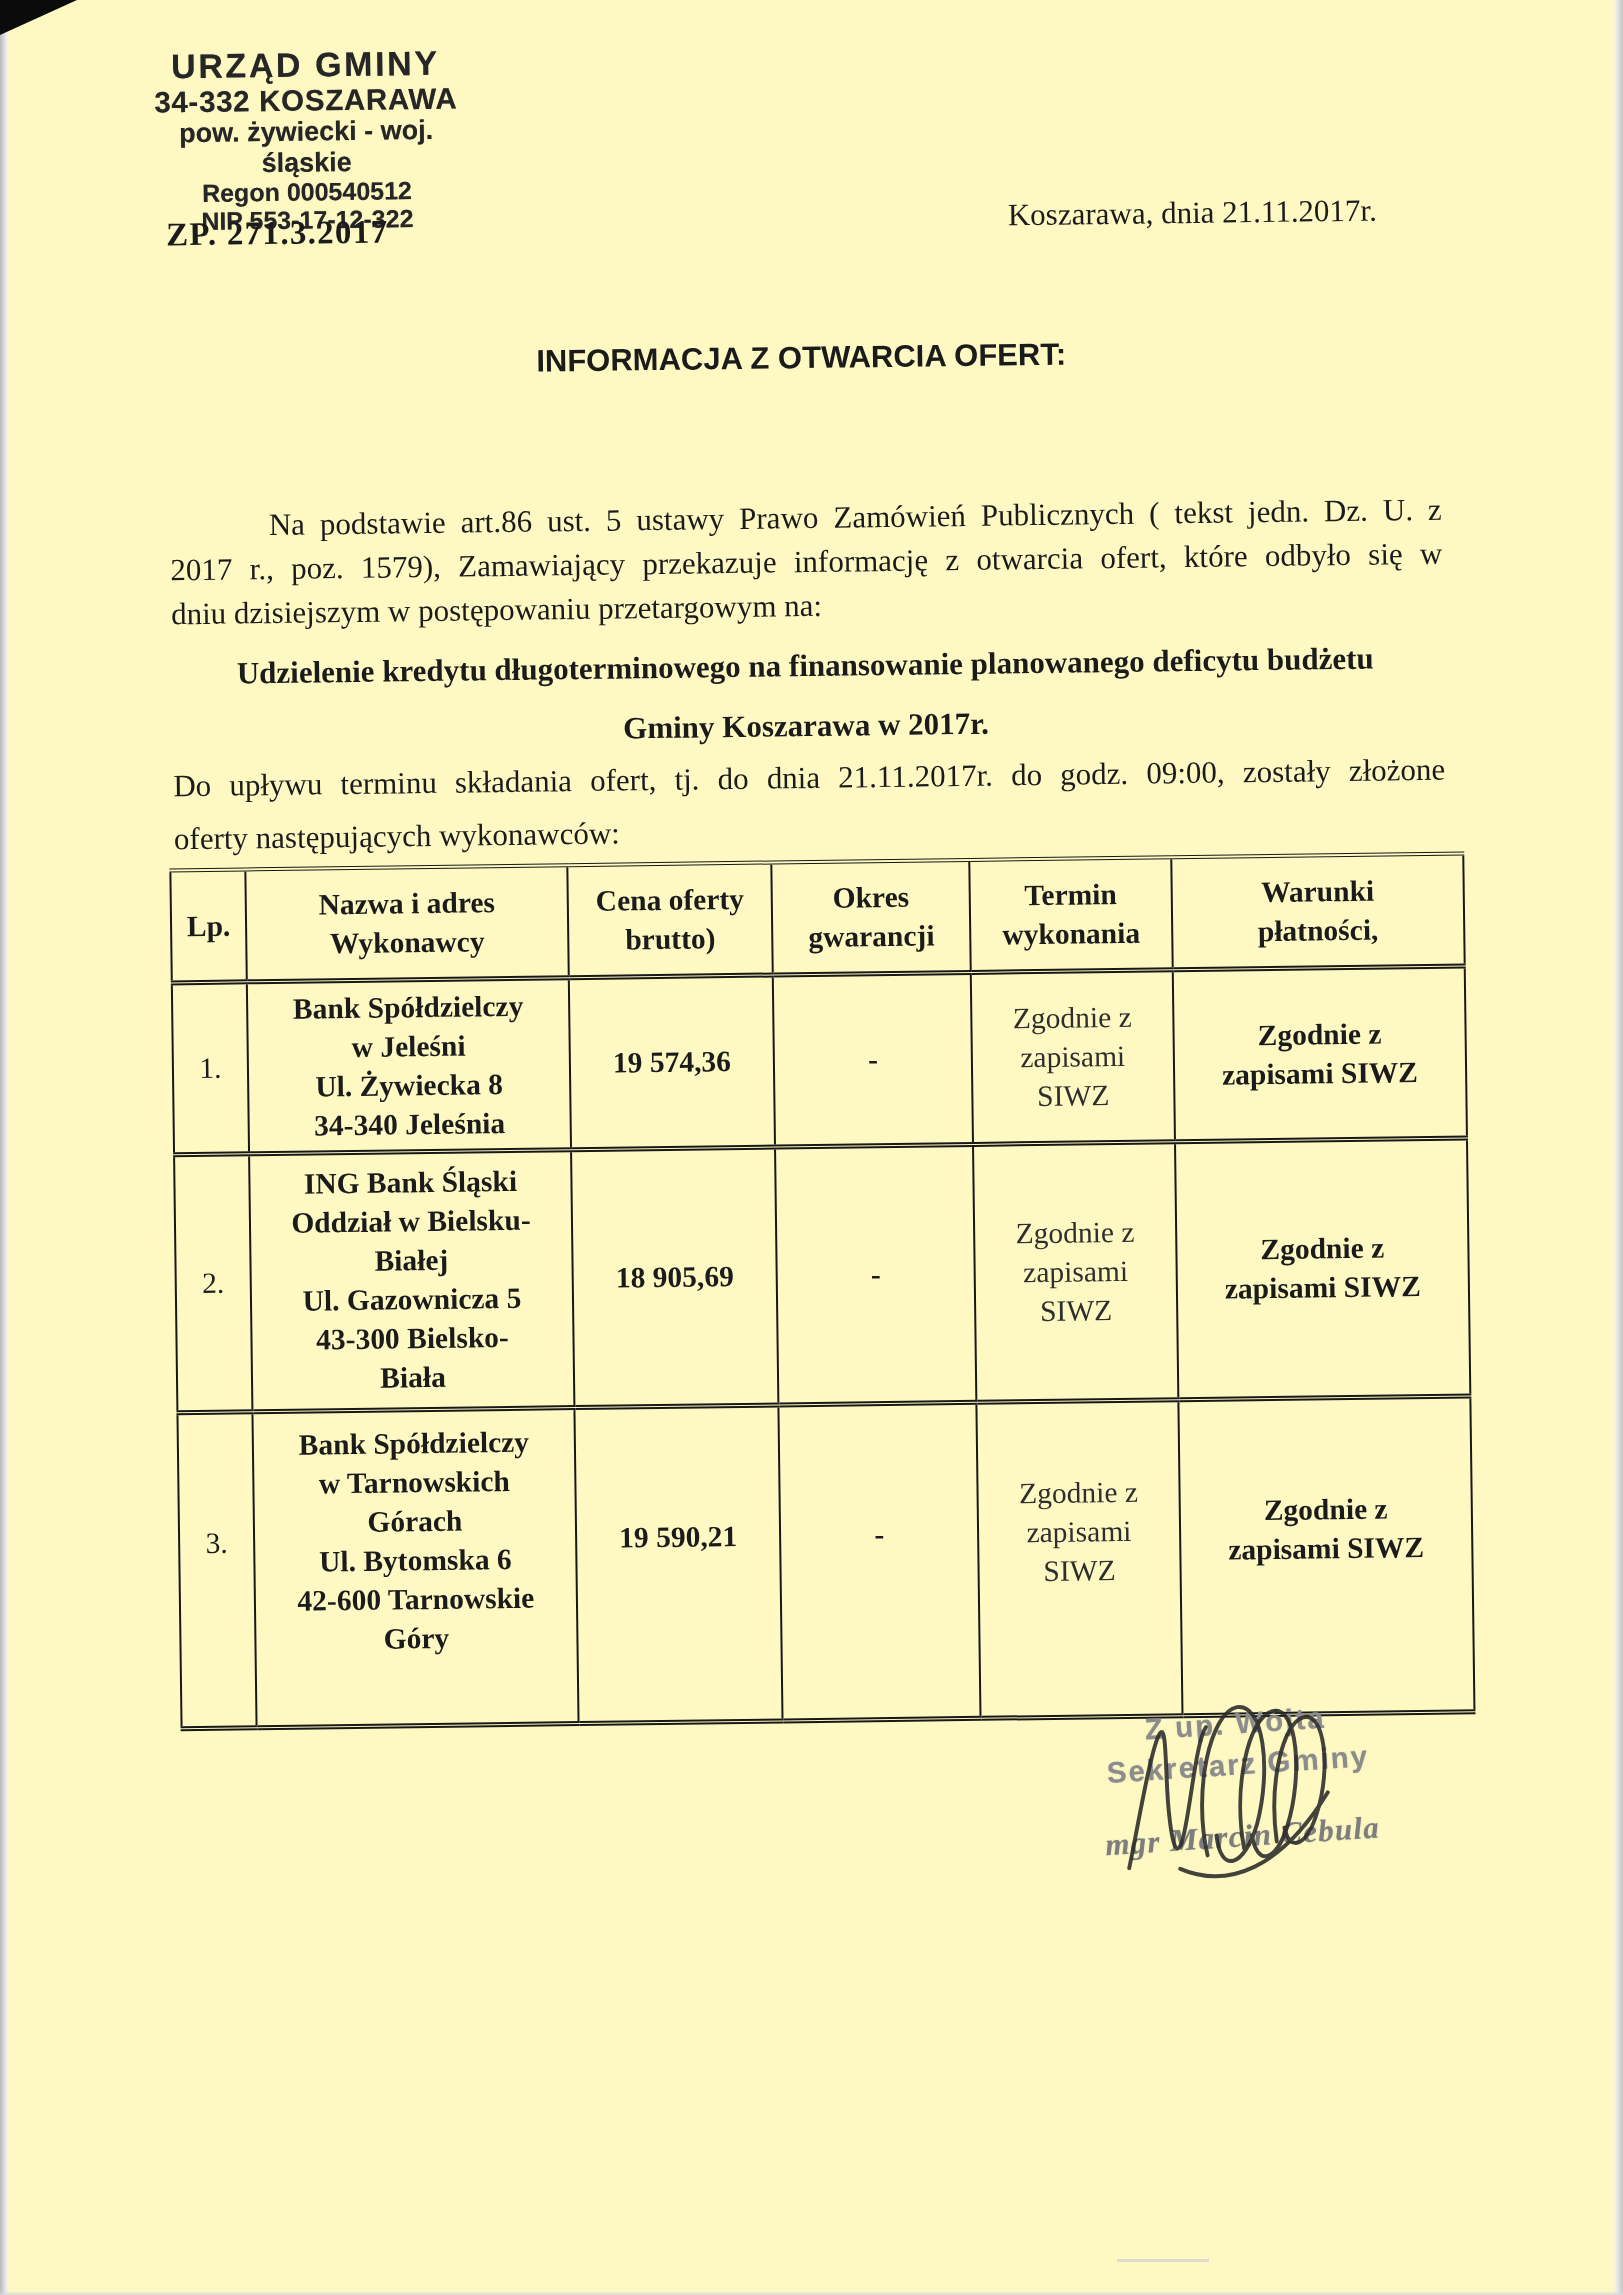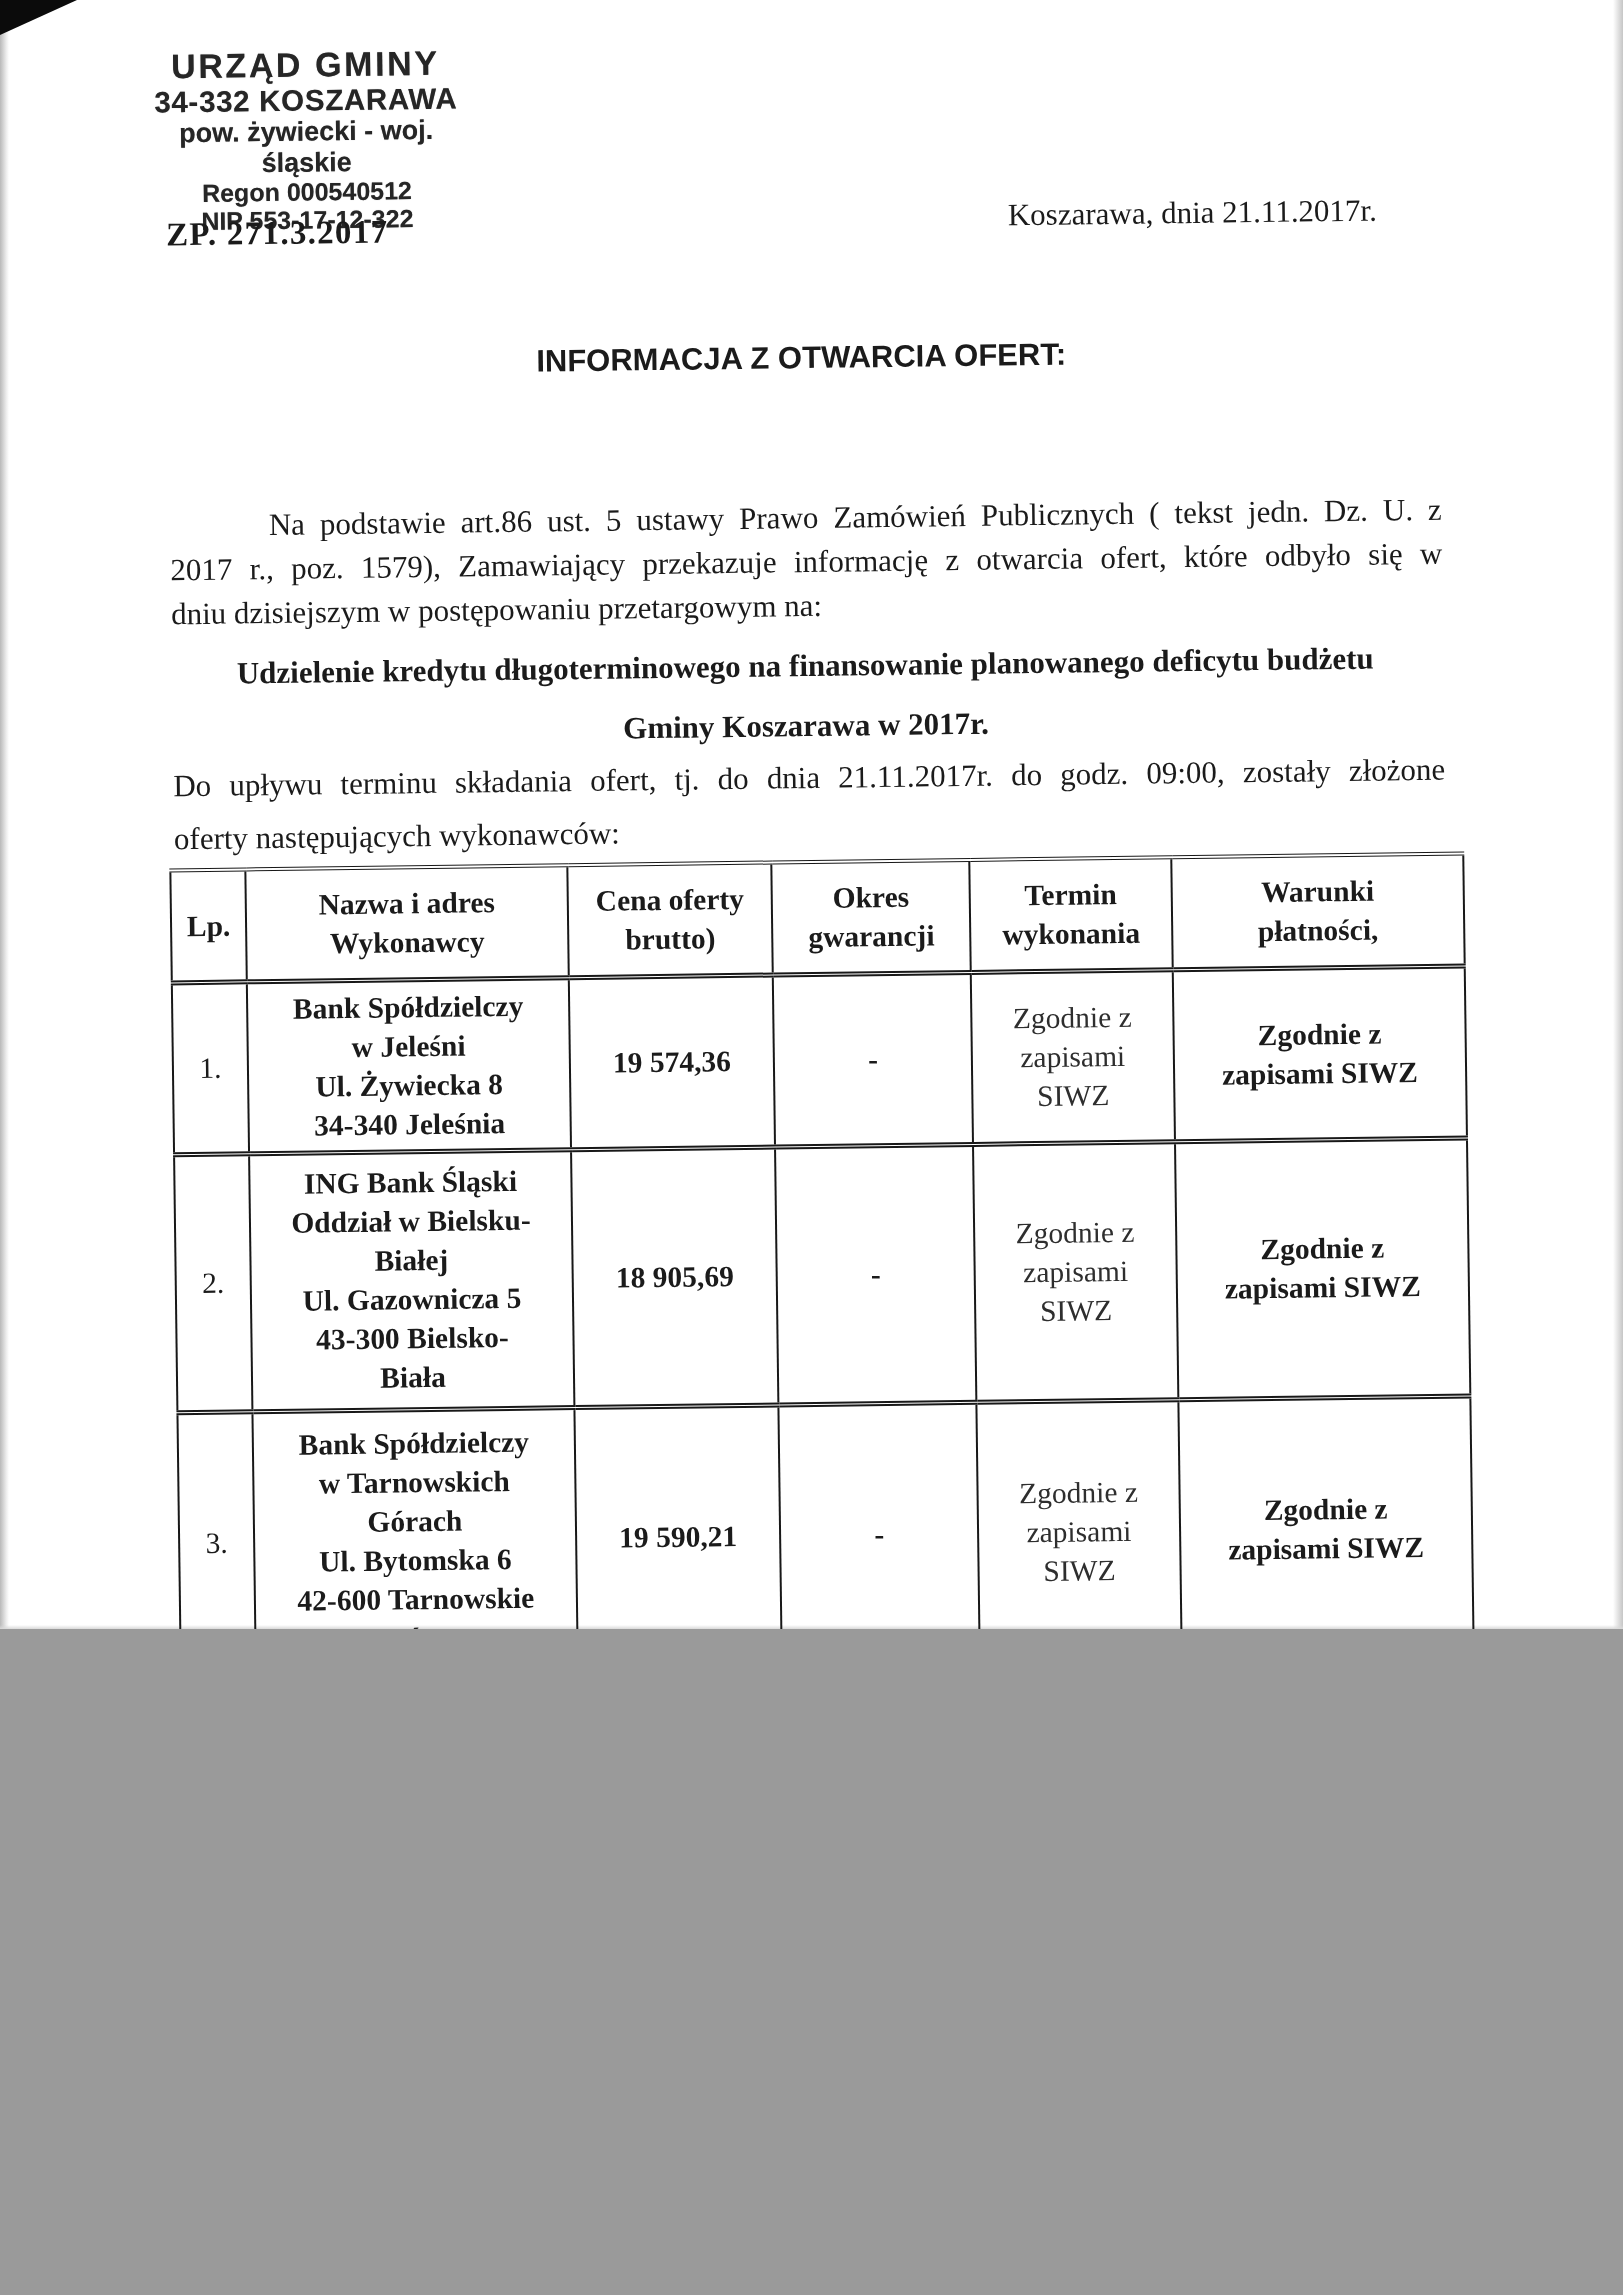--- a/index.html
+++ b/index.html
@@ -1,20 +1,20 @@
 <!DOCTYPE html>
 <html style="font-size:10.5px"><head>
 <meta charset="utf-8">
 <style>
   html, body { margin: 0; padding: 0; background: #9a9a9a; }
   .page {
     position: relative;
     width: 1623px;
-    height: 1629px;
-    background: #ffffff;
+    height: 2295px;
+    background: #fef9c3;
     overflow: hidden;
     font-family: "Liberation Serif", "DejaVu Serif", serif;
     color: #1b1b1b;
   }
   
   .edge-left {
     position: absolute; left: 0; top: 0; width: 9.2px; height: 100%;
     background: linear-gradient(to right, #b9b9b9, #ededed 70%, rgba(255,255,255,0));
   }
   .edge-right {

